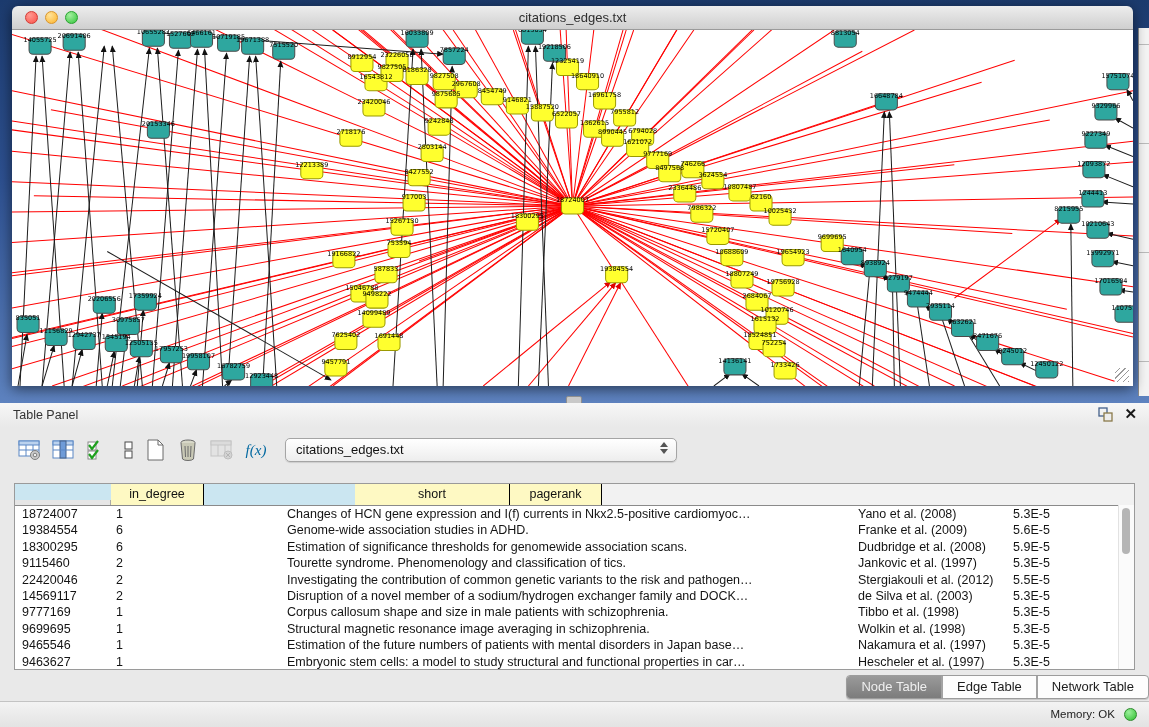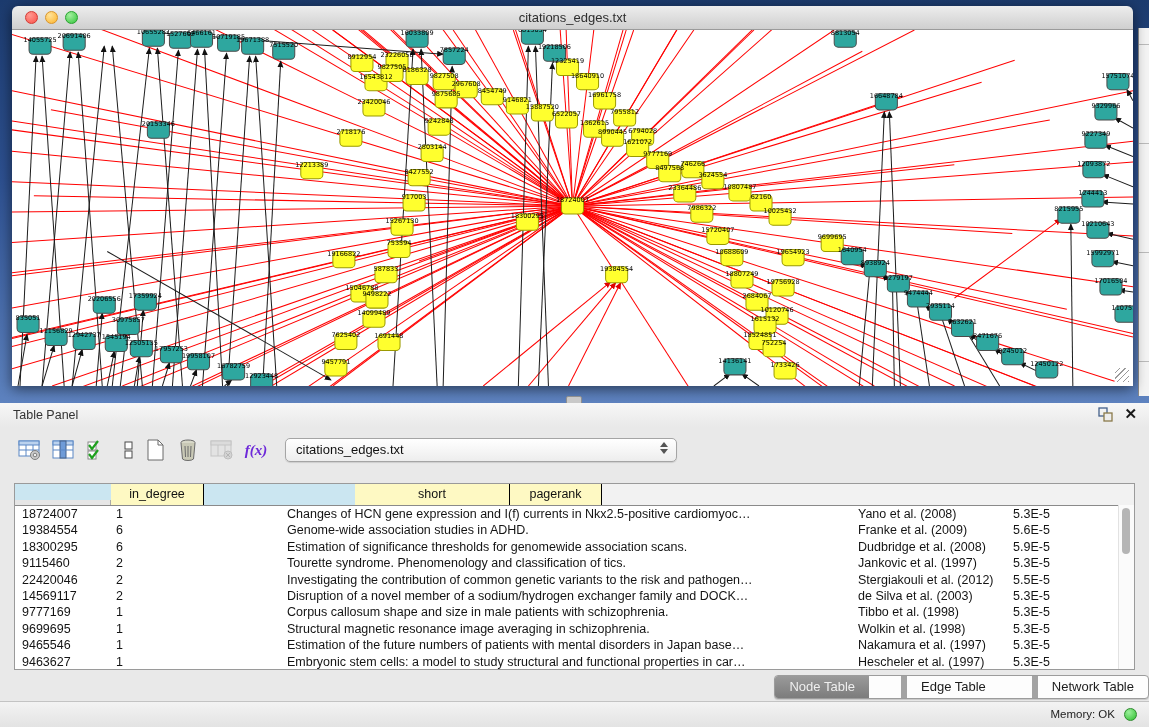--- a/index.html
+++ b/index.html
@@ -36,21 +36,21 @@
 
   
   .table-panel{position:absolute;left:0;top:403px;width:1149px;height:324px;background:#E9E9E9;}
   .panel-header{height:24px;background:linear-gradient(#F7F7F7,#E9E9E9);position:relative;}
   .panel-title{font-size:12.5px;color:#333;line-height:24px;padding-left:13px;}
   .float-icon{position:absolute;right:36px;top:4px;width:15px;height:15px;cursor:pointer;}
   .close-x{position:absolute;right:12px;top:2px;font-size:15px;font-weight:bold;color:#1a1a1a;cursor:pointer;}
 
   .toolbar{position:absolute;left:0;top:28px;height:44px;width:100%;}
   .tbicon{position:absolute;top:6px;width:26px;height:26px;display:flex;align-items:center;justify-content:center;cursor:pointer;}
-  .fx{font-family:"Liberation Serif",serif;font-style:italic;font-weight:bold;font-size:15px;color:#6d28d9;}
+  .fx{font-family:"Liberation Serif",serif;font-style:italic;font-weight:normal;font-size:15px;color:#0369a1;}
   .table-select{position:absolute;left:285px;top:7px;width:392px;height:24px;box-sizing:border-box;
     border:1px solid #A5A5A5;border-radius:5px;background:linear-gradient(#FFF,#EDEDED);
     font-size:13px;color:#111;line-height:22px;padding-left:10px;cursor:pointer;
     box-shadow:0 1px 1px rgba(0,0,0,.12);}
   .updown{position:absolute;right:8px;top:3px;display:flex;flex-direction:column;gap:2px;}
   .updown b{width:0;height:0;border-left:4px solid transparent;border-right:4px solid transparent;}
   .updown .up{border-bottom:5px solid #555;}
   .updown .dn{border-top:5px solid #555;}
 
   .table-box{position:absolute;left:14px;top:80px;width:1121px;height:187px;box-sizing:border-box;
@@ -73,21 +73,21 @@
   .cf{flex:1;}
   .hcell.c0,.hcell.c1,.hcell.c2,.hcell.c3,.hcell.c4,.hcell.c5,.hcell.c6{padding-left:0;}
   .vscroll{position:absolute;right:0;top:21px;bottom:0;width:15px;background:#FBFBFB;border-left:1px solid #E2E2E2;}
   .vthumb{position:absolute;left:3px;top:3px;width:8px;height:46px;border-radius:4px;background:#B5B5B5;}
 
   .tabsbar{position:absolute;left:0;top:269px;width:100%;height:30px;display:flex;justify-content:flex-end;align-items:center;}
   .seg{display:flex;border:1px solid #9C9C9C;border-radius:4px;overflow:hidden;background:#FDFDFD;
        box-shadow:0 1px 1px rgba(0,0,0,.15);}
   .tab{font-size:13px;color:#1c1c1c;padding:3px 14px 4px 14px;cursor:pointer;background:transparent;border:none;
        font-family:"Liberation Sans",sans-serif;}
-  .tab+.tab{border-left:6px solid #a3a3a3;margin-left:32px;}
+  .tab+.tab{border-left:2px solid #a3a3a3;}
   .tab.sel{background:linear-gradient(#9A9A9A,#7C7C7C);color:#EFEFEF;border-left:none;}
 
   .statusbar{position:absolute;left:0;bottom:0;width:100%;height:26px;box-sizing:border-box;
              background:linear-gradient(#F3F3F3,#E3E3E3);border-top:1px solid #C3C3C3;
              text-align:right;padding-right:34px;font-size:11.5px;color:#222;line-height:25px;}
   .memdot{position:absolute;right:12px;bottom:6px;width:13px;height:13px;border-radius:50%;
           background:radial-gradient(circle at 35% 30%,#9CF09C,#2FBF2F);border:1px solid #2E8B2E;box-sizing:border-box;}
 </style>
 </head>
 <body>

